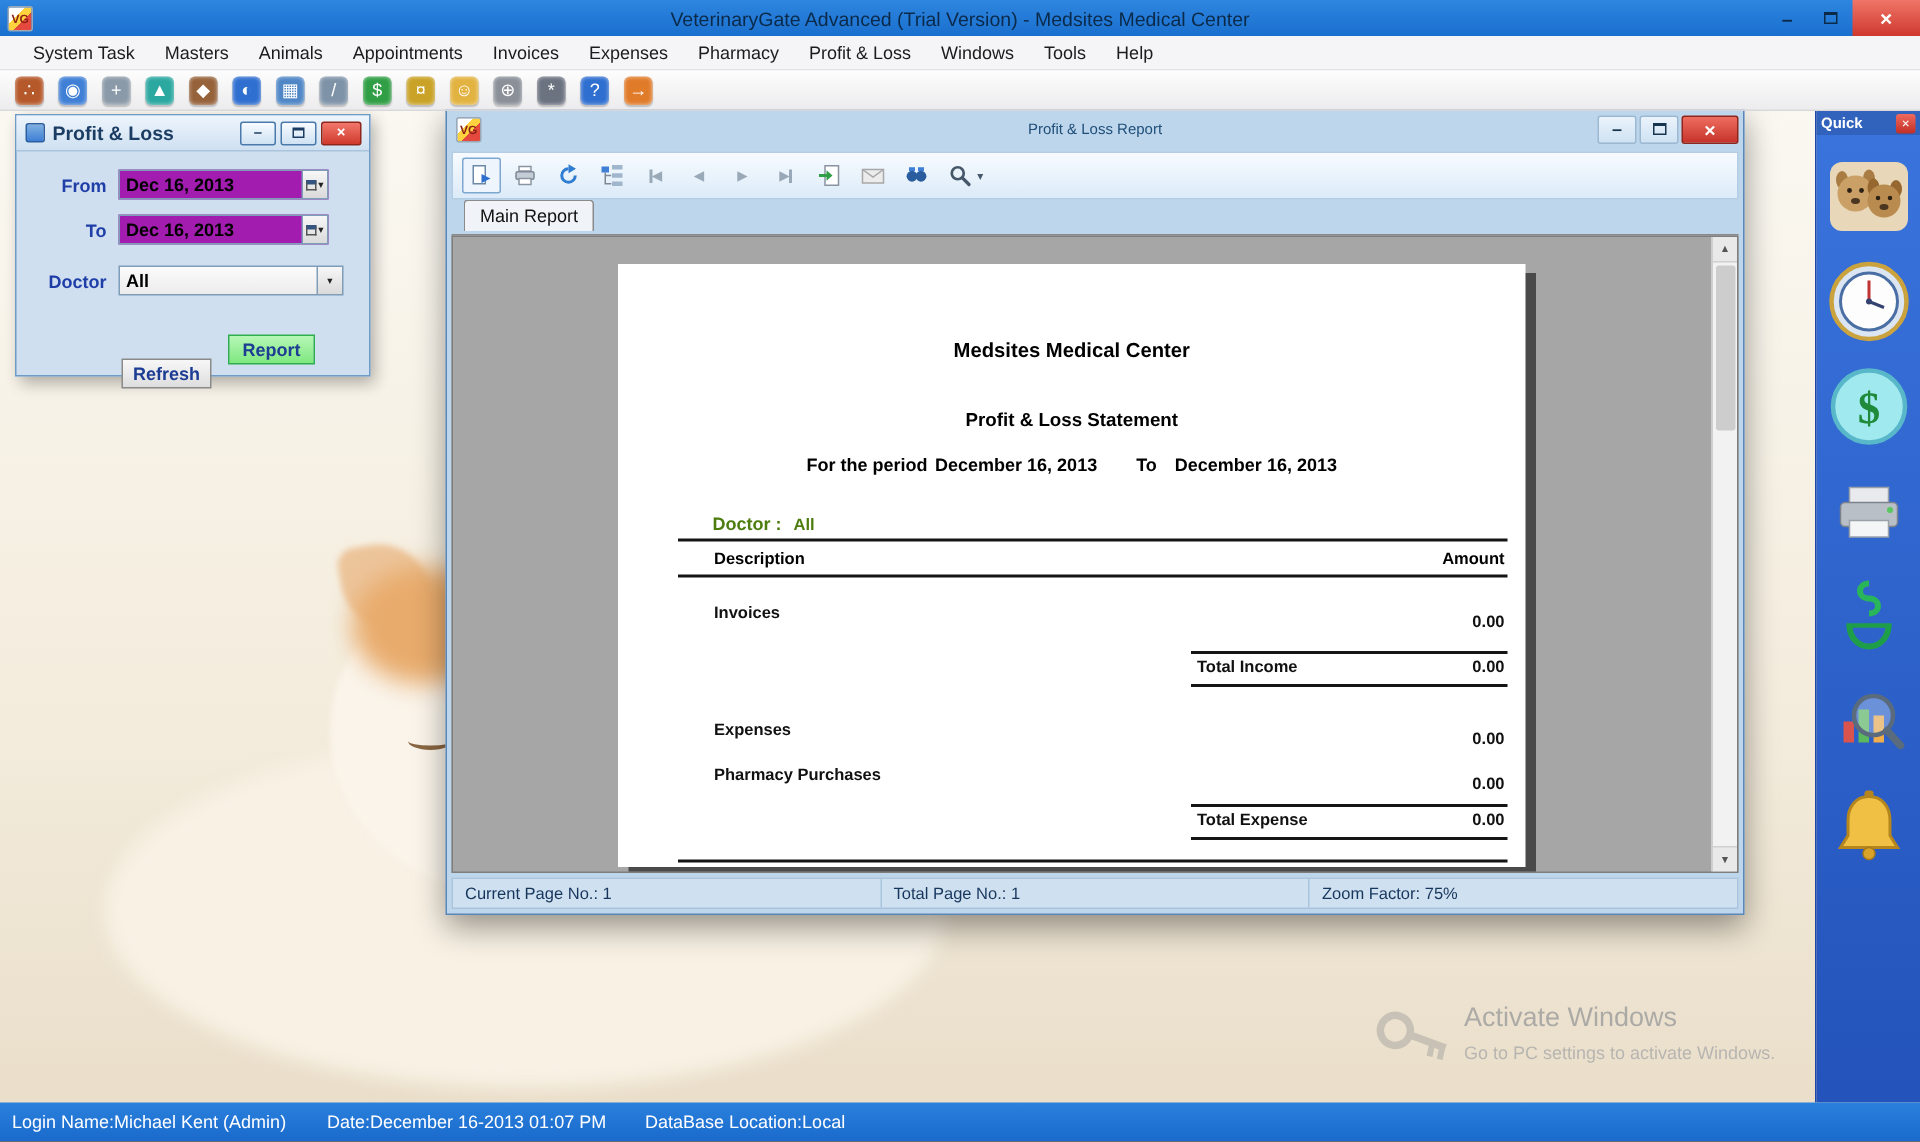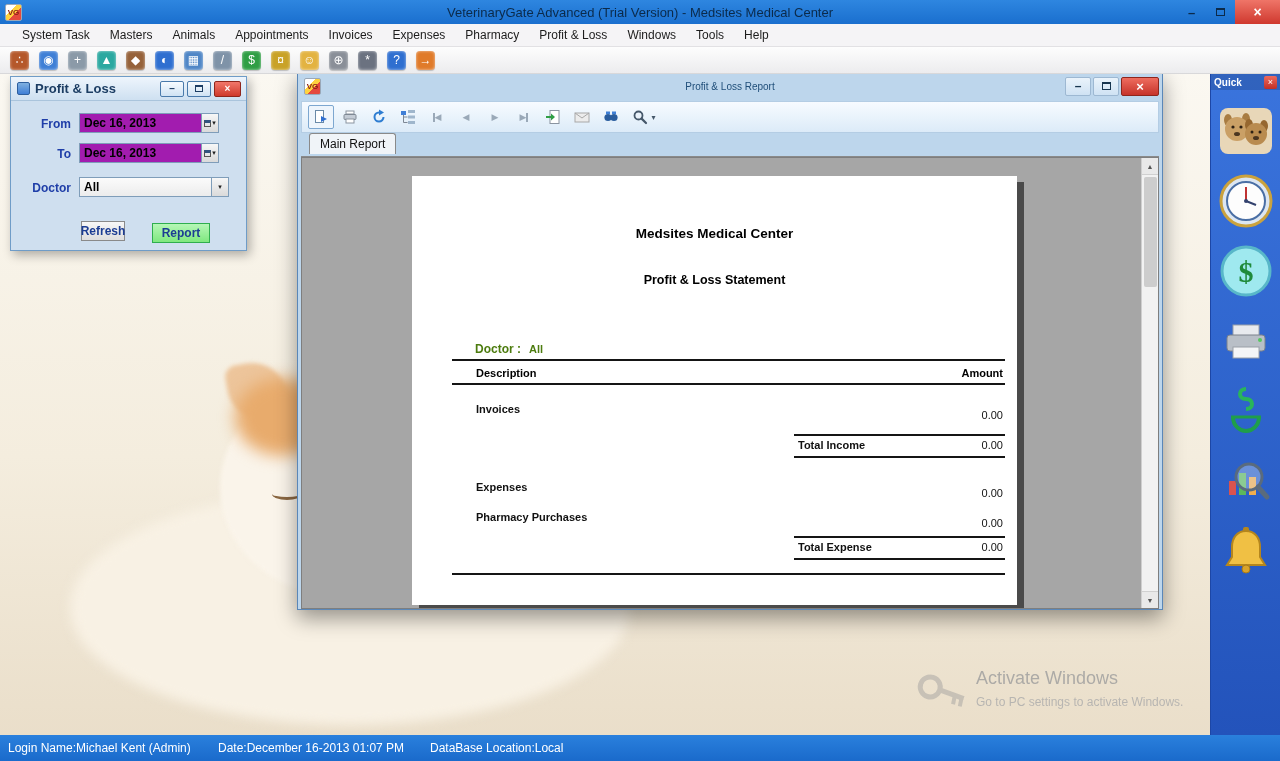--- a/index.html
+++ b/index.html
@@ -78,21 +78,21 @@
   .dlg-btn.close{width:27px;background:linear-gradient(#f2776b,#cf3a2c);border-color:#8f261c;color:#fff}
   .dlg-label{position:absolute;left:0;width:60px;text-align:right;font-size:12px;font-weight:bold;color:#1f3ea8}
   .dlg-field{position:absolute;left:68px;height:20px;background:#a21caf;border:1px solid #7f9db9;display:flex;align-items:stretch}
   .dlg-field .val{flex:1;padding:2px 0 0 4px;font-size:12px;font-weight:bold;color:#000}
   .drop-btn{width:17px;border-left:1px solid #7f9db9;background:linear-gradient(#f7f7f7,#dadada);
     display:flex;align-items:center;justify-content:center;gap:1px;font-size:7px;color:#222}
   .mini-cal{width:7px;height:7px;border:1px solid #555;border-top:3px solid #33557f;display:inline-block}
   .combo{background:linear-gradient(#fbfbfb,#ececec)}
   .btn{position:absolute;height:20px;font-size:12px;font-weight:bold;color:#1c3d93;
     display:flex;align-items:center;justify-content:center}
-  .btn.refresh{left:70px;top:144px;width:44px;background:linear-gradient(#f7f7f7,#dedede);border:1px solid #8a8a8a}
+  .btn.refresh{left:70px;top:162px;width:60px;background:linear-gradient(#f7f7f7,#dedede);border:1px solid #8a8a8a}
   .btn.print{left:141px;top:146px;width:58px;background:linear-gradient(#b6f7b6,#7fe87f);border:1px solid #2fae4e}
 
   
   .rw{position:absolute;z-index:20;left:297px;top:72px;width:866px;height:538px;background:#bdd6ec;
     border:1px solid #5a87b8;box-shadow:0 8px 20px rgba(0,0,0,.4);display:flex;flex-direction:column}
   .rw-titlebar{height:26px;display:flex;align-items:center;position:relative;padding-left:6px}
   .rw-title{position:absolute;left:0;right:0;text-align:center;font-size:10px;color:#1f4e79}
   .rw-controls{margin-left:auto;display:flex;align-items:center;height:20px;margin-right:3px;z-index:1;gap:2px}
   .rw-btn{width:26px;height:19px;display:flex;align-items:center;justify-content:center;color:#17354f;font-size:12px;font-weight:bold;
     border:1px solid #9db8d2;background:linear-gradient(#eaf3fb,#cfe2f3);border-radius:2px}
@@ -131,21 +131,21 @@
   .rpt-period .gap3{margin-left:12px}
   .rpt-doctor{position:absolute;top:166px;left:63px;font-weight:bold;font-size:12px;color:#4d7c0f}
   .rpt-doctor .dv{font-size:11px;margin-left:8px}
   .hr{position:absolute;height:2px;background:#151515}
   .hr.full{left:40px;right:12px}
   .hr.sub{left:382px;width:211px}
   .colh-d{position:absolute;top:191px;left:64px;font-weight:bold;font-size:11px;color:#000}
   .colh-a{position:absolute;top:191px;right:14px;font-weight:bold;font-size:11px;color:#000}
   .rl{position:absolute;left:64px;font-size:11px;font-weight:bold;color:#111}
   .rl.total{left:386px}
-  .ra{position:absolute;right:14px;font-size:11px;font-weight:normal;color:#111}
+  .ra{position:absolute;right:14px;font-size:11px;font-weight:bold;color:#111}
 
   
   .quick{position:absolute;z-index:30;right:0;top:74px;bottom:26px;width:70px;
     background:linear-gradient(180deg,#3a74dd,#2353bb);border-left:1px solid #1d47a6;
     display:flex;flex-direction:column;align-items:center}
   .quick-head{width:100%;height:16px;display:flex;align-items:center;padding:0 3px;background:rgba(0,0,0,.14)}
   .quick-title{font-size:10px;font-weight:bold;color:#fff}
   .quick-close{margin-left:auto;width:13px;height:13px;background:linear-gradient(#ef6a5c,#c12f26);
     color:#fff;font-size:9px;line-height:13px;text-align:center;border-radius:2px}
   .quick-item{width:58px;height:58px;display:flex;align-items:center;justify-content:center;margin-top:12px}
@@ -358,20 +358,23 @@
     </div>
 
     <div class="rw-tabs">
       <div class="rw-tab">Main Report</div>
     </div>
 
     <div class="rw-viewer">
       <div class="page">
         <div class="rpt-company">Medsites Medical Center</div>
         <div class="rpt-title">Profit &amp; Loss Statement</div>
+        <div class="rpt-period">
+          <span>For the period</span><span class="gap1">December 16, 2013</span><span class="gap2">To</span><span class="gap3">December 16, 2013</span>
+        </div>
         <div class="rpt-doctor">
           <span>Doctor :</span><span class="dv">All</span>
         </div>
         <div class="hr full" style="top:183px"></div>
         <div class="colh-d">Description</div>
         <div class="colh-a">Amount</div>
         <div class="hr full" style="top:207px"></div>
 
         <div class="rl" style="top:227px">Invoices</div>
         <div class="ra" style="top:233px">0.00</div>
@@ -394,20 +397,25 @@
 
         <div class="hr full" style="top:397px"></div>
       </div>
       <div class="vscroll">
         <div class="vs-btn">▲</div>
         <div class="vs-thumb"></div>
         <div class="vs-btn down">▼</div>
       </div>
     </div>
 
+    <div class="rw-status">
+      <div class="cell">Current Page No.: 1</div>
+      <div class="cell">Total Page No.: 1</div>
+      <div class="cell">Zoom Factor: 75%</div>
+    </div>
   </div>
 
   <div class="quick">
     <div class="quick-head">
       <span class="quick-title">Quick</span>
       <span class="quick-close">×</span>
     </div>
     <div class="quick-item">
       <svg width="54" height="48" viewBox="0 0 54 48">
         <rect x="1" y="1" width="52" height="46" rx="8" fill="#e8d7b8"></rect>

